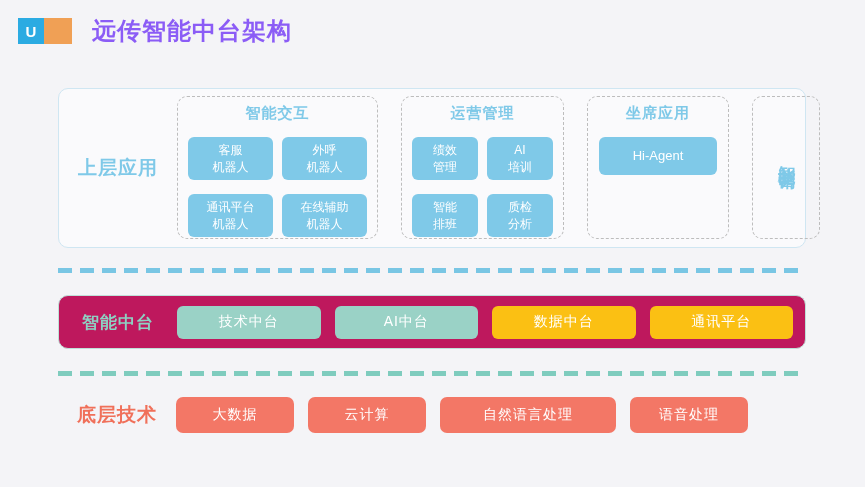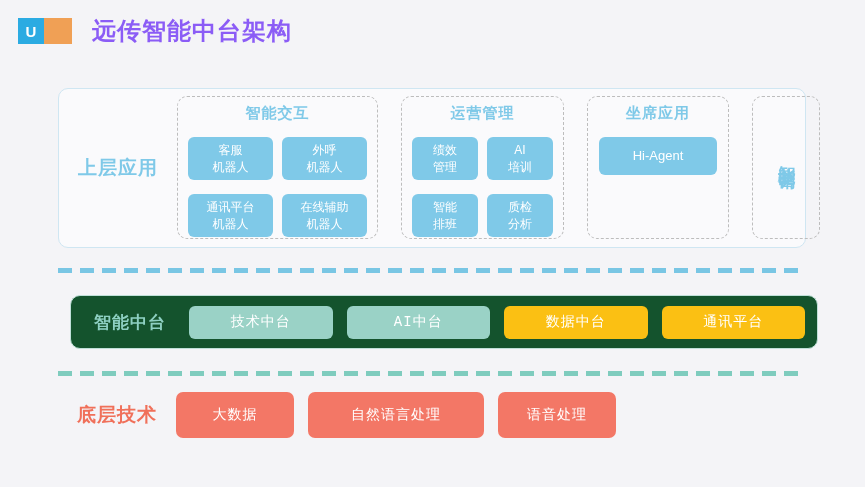--- a/index.html
+++ b/index.html
@@ -163,23 +163,23 @@
   }
   .sep-teal {
     top: 371px;
     background-image: repeating-linear-gradient(to right,
       #7fccbe 0px, #7fccbe 14px, transparent 14px, transparent 22px);
   }
 
   
   .mid-layer {
     position: absolute;
-    left: 70px; top: 295px;
+    left: 58px; top: 295px;
     width: 748px; height: 54px;
-    background: #14532d;
+    background: #be185d;
     border: 1px solid #bfe0d8;
     border-radius: 10px;
     display: flex;
     align-items: center;
   }
   .mid-layer .layer-label { color: #8ed0c2; font-size: 17px; flex: 0 0 118px; }
   .mid-row {
     flex: 1 1 auto;
     display: flex;
     align-items: center;
@@ -190,21 +190,21 @@
     height: 33px;
     border-radius: 6px;
     display: flex;
     align-items: center;
     justify-content: center;
     color: #ffffff;
     font-size: 14px;
     letter-spacing: 1px;
     white-space: nowrap;
   }
-  .pill-teal { background: #9ad2c6; flex: 1 1 0; font-family: Liberation Mono, monospace; }
+  .pill-teal { background: #9ad2c6; flex: 1 1 0; }
   .pill-amber { background: #fbc013; flex: 1 1 0; }
 
   
   .bottom-layer {
     position: absolute;
     left: 58px; top: 392px;
     width: 748px; height: 46px;
     display: flex;
     align-items: center;
   }
@@ -216,21 +216,21 @@
   }
   .bottom-row {
     flex: 1 1 auto;
     display: flex;
     align-items: center;
     gap: 14px;
     padding-right: 12px;
   }
   .pill-red {
     background: #f37766;
-    height: 46px;
+    height: 36px;
     border-radius: 7px;
     display: flex;
     align-items: center;
     justify-content: center;
     color: #ffffff;
     font-size: 14px;
     letter-spacing: 1px;
     white-space: nowrap;
   }
   .b-1 { flex: 0 0 118px; }
@@ -341,16 +341,17 @@
     <div class="pill pill-amber">通讯平台</div>
   </div>
 </div>
 
 <div class="sep sep-teal"></div>
 
 <div class="bottom-layer">
   <div class="layer-label">底层技术</div>
   <div class="bottom-row">
     <div class="pill-red b-1">大数据</div>
+    <div class="pill-red b-2">云计算</div>
     <div class="pill-red b-3">自然语言处理</div>
     <div class="pill-red b-4">语音处理</div>
   </div>
 </div>
 
 </body></html>

